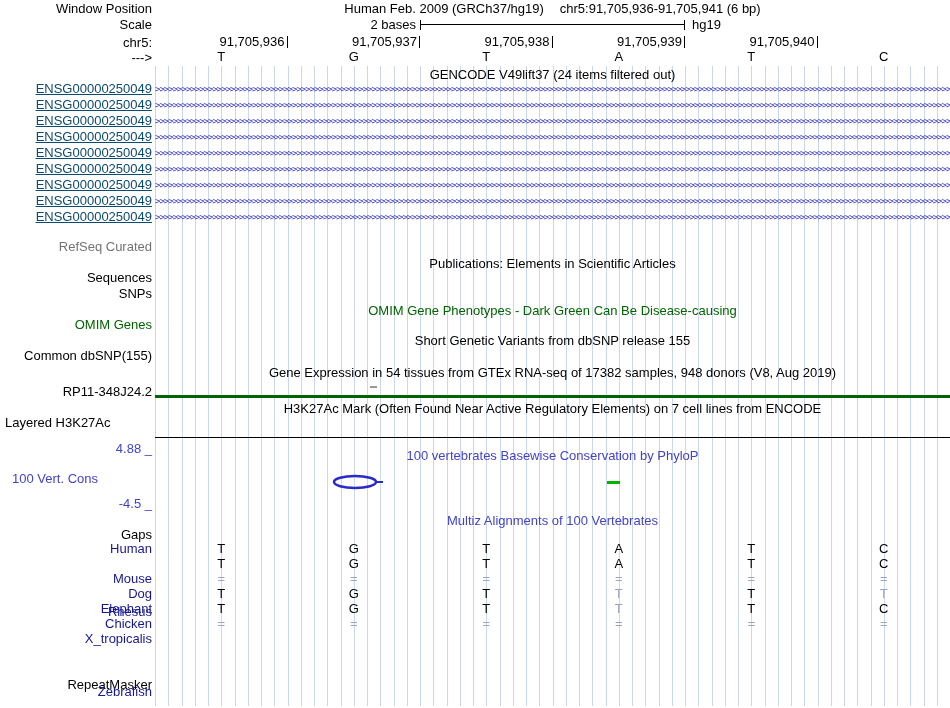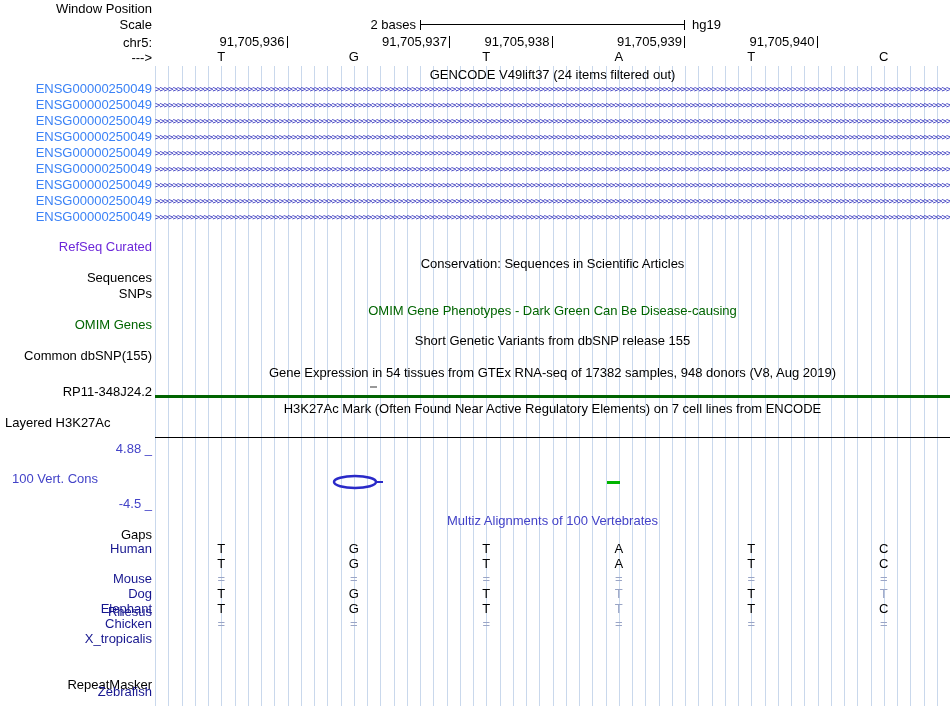--- a/index.html
+++ b/index.html
@@ -29,37 +29,37 @@
     white-space: nowrap;
   }
   .side-left { text-align: left; width: auto; }
   .track-title {
     position: absolute;
     left: 155px; width: 795px;
     height: 15px; line-height: 15px;
     text-align: center;
     white-space: nowrap;
   }
-  .blue   { color: #6d28d9; }
+  .blue   { color: #737373; }
   .blue2  { color: #4343c8; }
   .green  { color: #006400; }
   .orange { color: #000000; }
   .navy   { color: #17178f; }
   .spacer { display: inline-block; width: 16px; }
   .scale-value { position: absolute; top: 17px; left: 300px; width: 116px; text-align: right; height: 15px; line-height: 15px; }
   .scale-genome { position: absolute; top: 17px; left: 692px; height: 15px; line-height: 15px; }
   .scalebar { position: absolute; left: 420px; top: 20px; width: 265px; height: 10px; }
   .sb-line { position: absolute; left: 0; right: 0; top: 4px; height: 1px; background: #000; }
   .sb-tick { position: absolute; top: 0; width: 1px; height: 10px; background: #000; }
   .sb-left { left: 0; }
   .sb-right { right: 0; }
   .ruler-label { position: absolute; white-space: nowrap; height: 14px; line-height: 14px; }
   .ruler-tick { display: inline-block; width: 1px; height: 12px; background: #000; margin-left: 2px; vertical-align: -2px; }
   .base-letter { position: absolute; transform: translateX(-50%); height: 14px; line-height: 14px; }
-  .gencode-label { color: #3b82f6; height: 16px; line-height: 16px; }
+  .gencode-label { color: #0c4a6e; height: 16px; line-height: 16px; text-decoration: underline; }
   .arrow-row {
     position: absolute;
     left: 155px; width: 795px;
     height: 16px; line-height: 16px;
     overflow: hidden; white-space: nowrap;
     color: #3434bd;
     font-family: "DejaVu Sans Mono", monospace;
     font-size: 9px; letter-spacing: -1px;
   }
   .aln-base { position: absolute; transform: translateX(-50%); height: 15px; line-height: 15px; }
@@ -73,72 +73,76 @@
   .phylop-svg rect { fill: #00b400; }
 </style>
 </head>
 <body>
 
 <div id="screen">
 
   <div class="guidelines"></div>
 
   <div class="side-label" style="top:1px">Window Position</div>
+  <div class="track-title" style="top:1px">
+    <span>Human Feb. 2009 (GRCh37/hg19)</span><span class="spacer"></span><span>chr5:91,705,936-91,705,941 (6 bp)</span>
+  </div>
 
   <div class="side-label" style="top:17px">Scale</div>
   <div class="scale-value">2 bases</div>
   <div class="scalebar">
     <div class="sb-line"></div>
     <div class="sb-tick sb-left"></div>
     <div class="sb-tick sb-right"></div>
   </div>
   <div class="scale-genome">hg19</div>
 
   <div class="side-label" style="top:35px">chr5:</div>
   <div class="side-label" style="top:50px">---&gt;</div>
 
   <div class="track-title" style="top:67px">GENCODE V49lift37 (24 items filtered out)</div>
 
   <div class="side-label blue" style="top:239px">RefSeq Curated</div>
 
-  <div class="track-title" style="top:256px">Conservation: Sequences in Scientific Articles</div>
+  <div class="track-title" style="top:256px">Publications: Elements in Scientific Articles</div>
   <div class="side-label" style="top:270px">Sequences</div>
   <div class="side-label" style="top:286px">SNPs</div>
 
   <div class="track-title green" style="top:303px">OMIM Gene Phenotypes - Dark Green Can Be Disease-causing</div>
   <div class="side-label green" style="top:317px">OMIM Genes</div>
 
   <div class="track-title" style="top:333px">Short Genetic Variants from dbSNP release 155</div>
   <div class="side-label" style="top:348px">Common dbSNP(155)</div>
 
   <div class="track-title" style="top:365px">Gene Expression in 54 tissues from GTEx RNA-seq of 17382 samples, 948 donors (V8, Aug 2019)</div>
   <div class="side-label" style="top:384px">RP11-348J24.2</div>
   <div class="gray-dash"></div>
   <div class="gtex-line"></div>
 
   <div class="track-title" style="top:401px">H3K27Ac Mark (Often Found Near Active Regulatory Elements) on 7 cell lines from ENCODE</div>
   <div class="side-label side-left" style="top:415px;left:5px">Layered H3K27Ac</div>
   <div class="hline" style="top:437px"></div>
 
   <div class="side-label blue2" style="top:441px">4.88 _</div>
+  <div class="track-title blue2" style="top:448px">100 vertebrates Basewise Conservation by PhyloP</div>
   <div class="side-label side-left blue2" style="top:471px;left:12px">100 Vert. Cons</div>
   <div class="side-label blue2" style="top:496px">-4.5 _</div>
   <svg class="phylop-svg" width="795" height="70">
     <ellipse cx="200" cy="42" rx="21" ry="6"></ellipse>
     <line x1="221" y1="42" x2="228" y2="42"></line>
     <rect x="452" y="41" width="13" height="3"></rect>
   </svg>
 
   <div class="track-title blue2" style="top:513px">Multiz Alignments of 100 Vertebrates</div>
   <div class="side-label orange" style="top:527px">Gaps</div>
 
   <div class="side-label" style="top:677px">RepeatMasker</div>
 
 <div class="ruler-label" style="right: 662.5px; top: 35px;"><span>91,705,936</span><span class="ruler-tick"></span></div>
-    <div class="ruler-label" style="right: 500px; top: 35px;"><span>91,705,937</span><span class="ruler-tick"></span></div>
+    <div class="ruler-label" style="right: 530px; top: 35px;"><span>91,705,937</span><span class="ruler-tick"></span></div>
     <div class="ruler-label" style="right: 397.5px; top: 35px;"><span>91,705,938</span><span class="ruler-tick"></span></div>
     <div class="ruler-label" style="right: 265px; top: 35px;"><span>91,705,939</span><span class="ruler-tick"></span></div>
     <div class="ruler-label" style="right: 132.5px; top: 35px;"><span>91,705,940</span><span class="ruler-tick"></span></div>
     <div class="base-letter" style="left: 221.25px; top: 50px;">T</div>
     <div class="base-letter" style="left: 353.75px; top: 50px;">G</div>
     <div class="base-letter" style="left: 486.25px; top: 50px;">T</div>
     <div class="base-letter" style="left: 618.75px; top: 50px;">A</div>
     <div class="base-letter" style="left: 751.25px; top: 50px;">T</div>
     <div class="base-letter" style="left: 883.75px; top: 50px;">C</div>
     <div class="side-label gencode-label" style="top: 81px;">ENSG00000250049</div>

